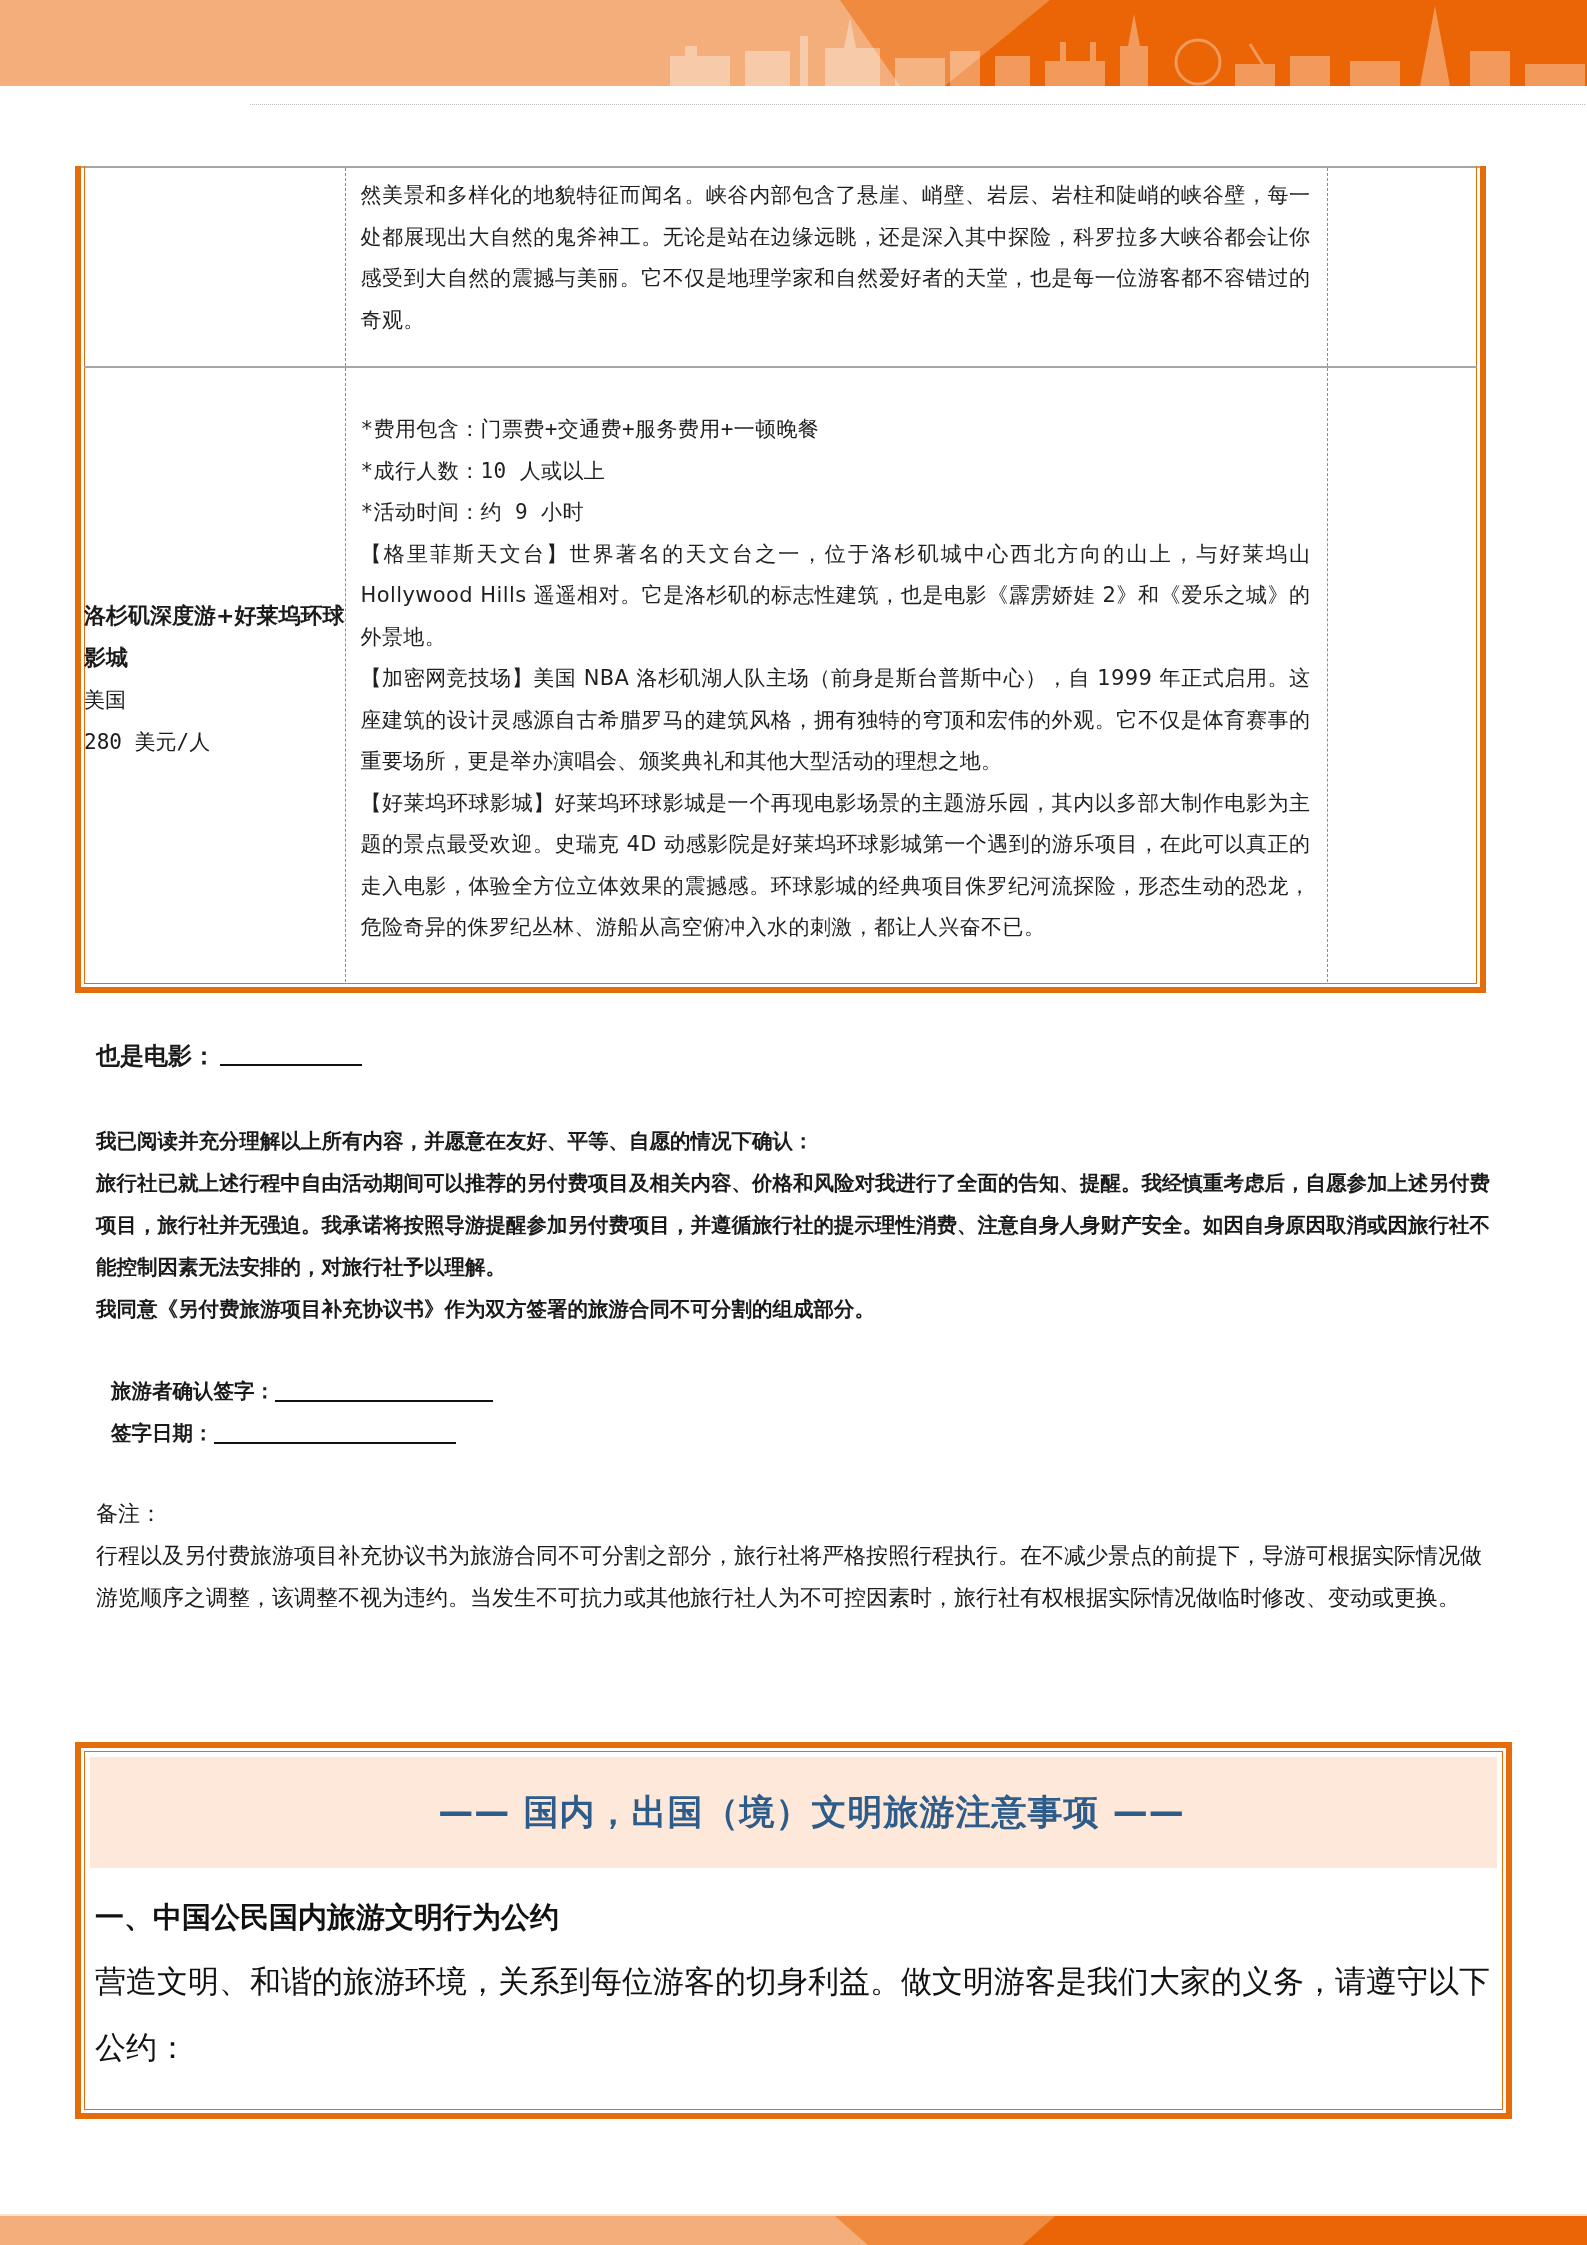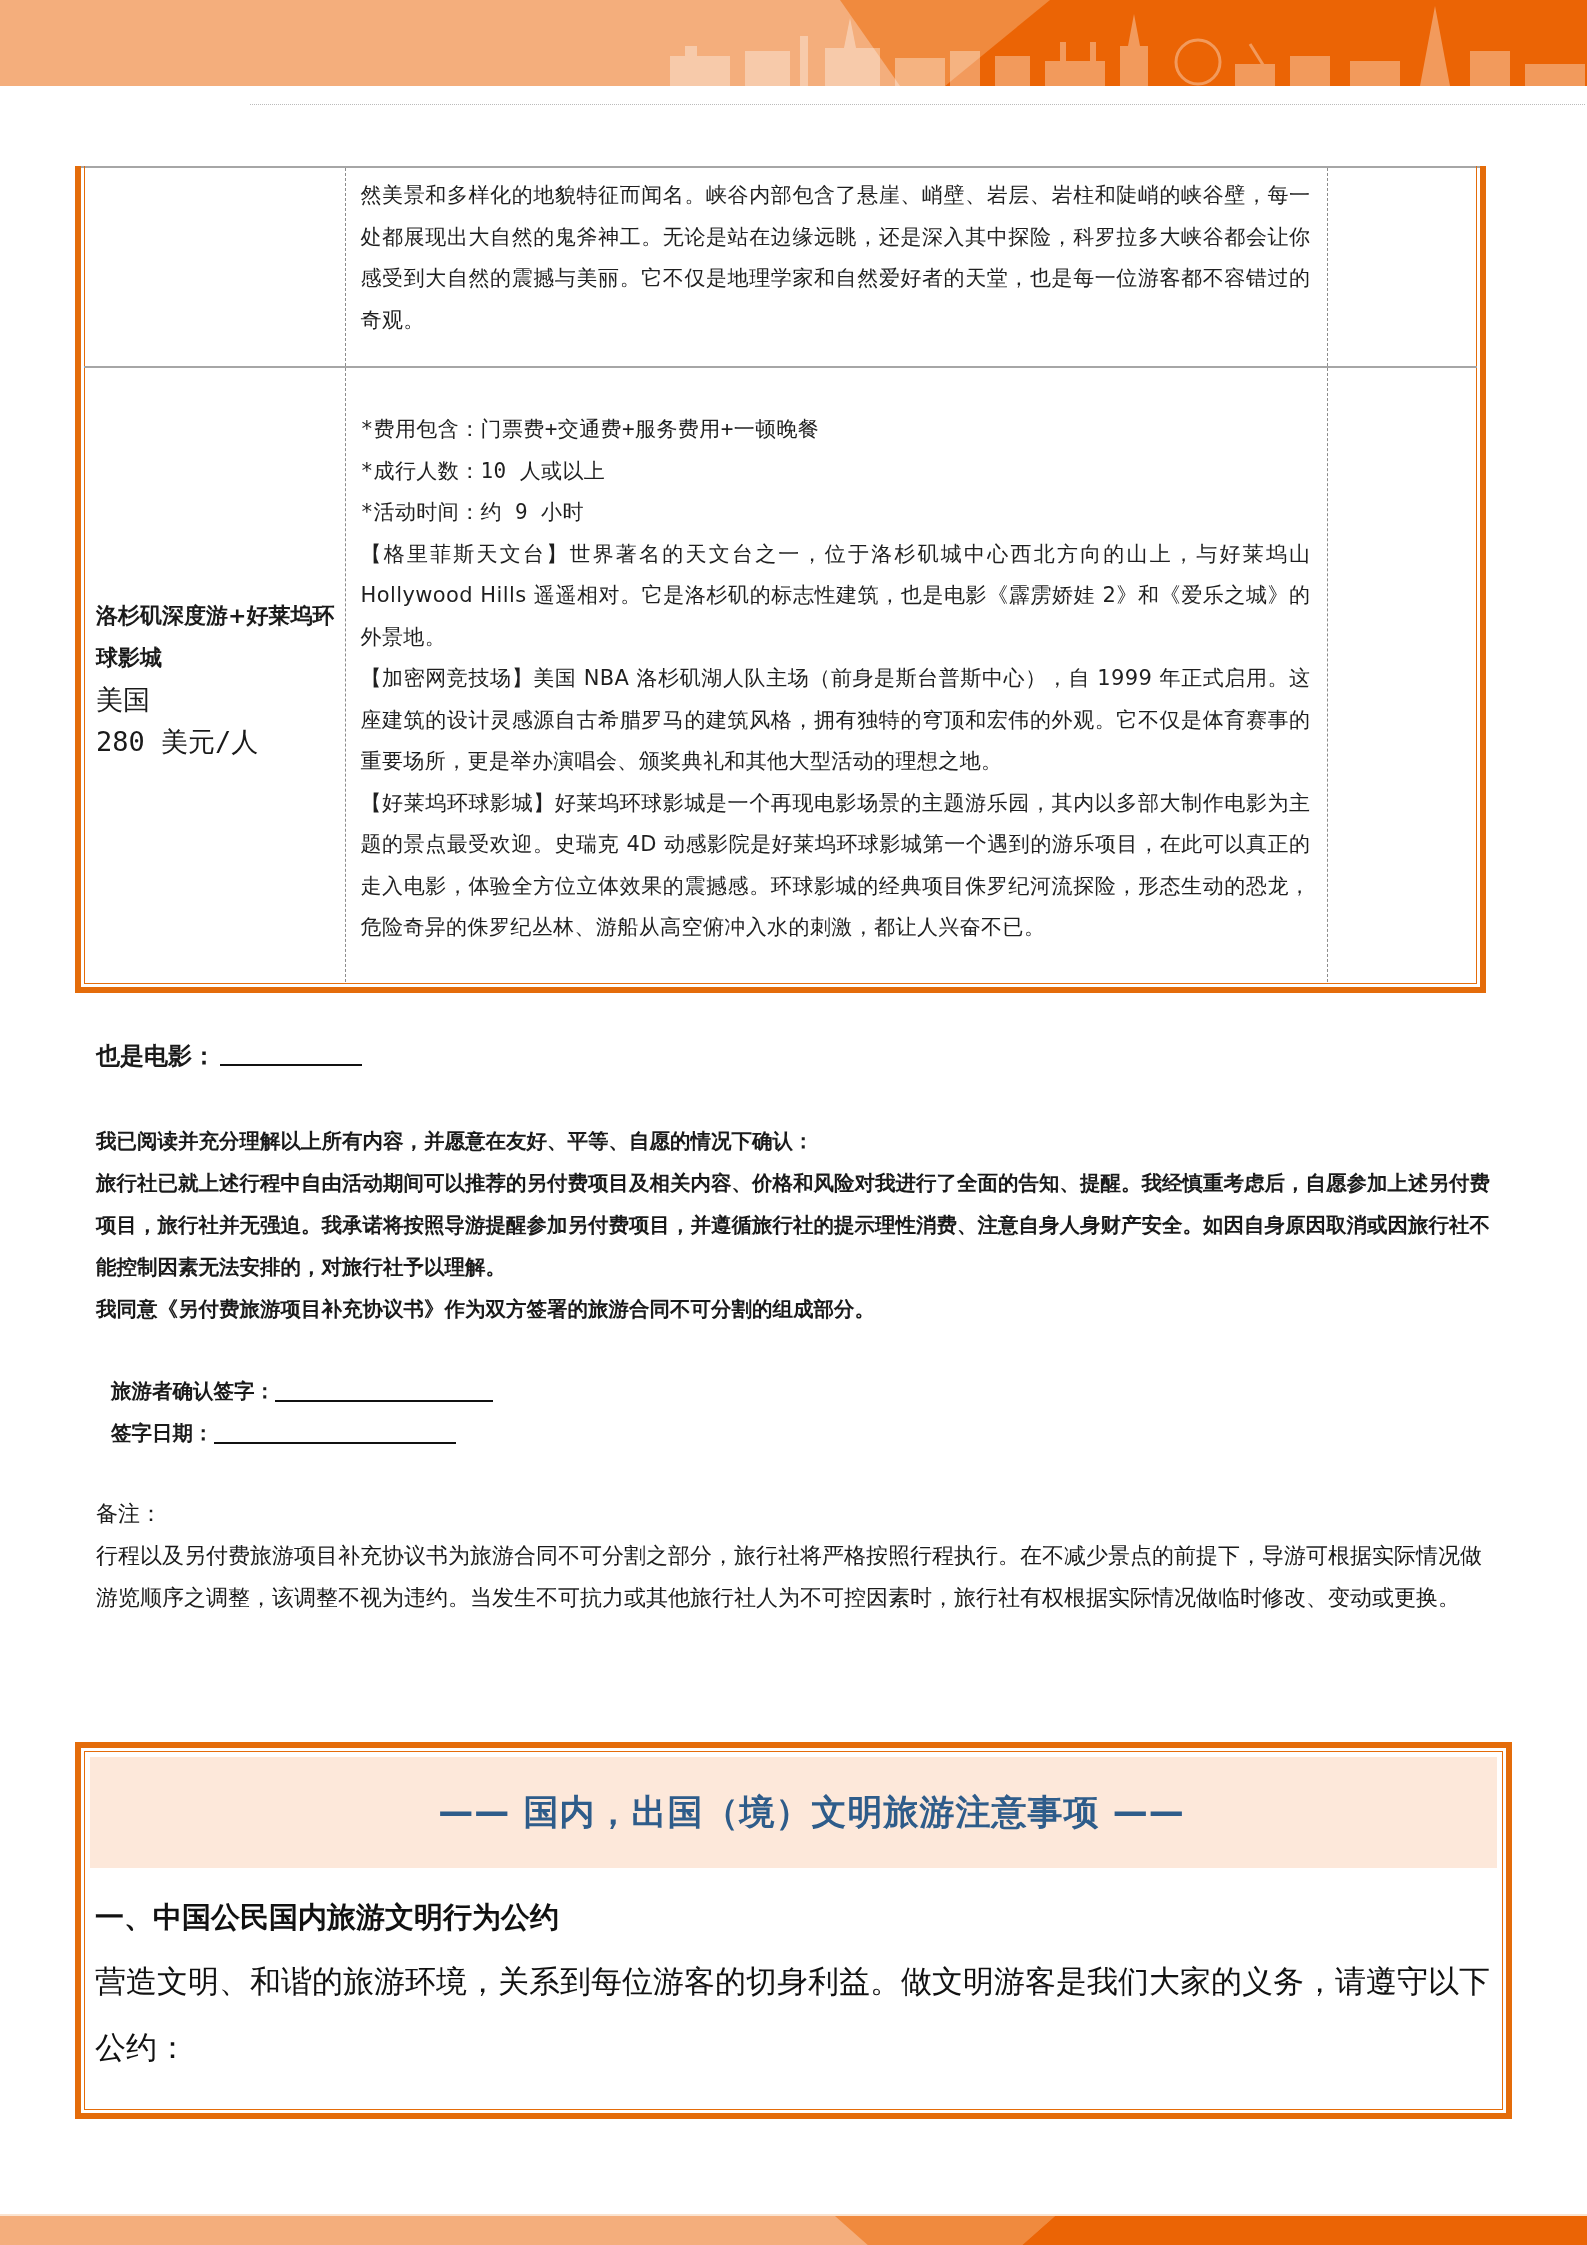--- a/index.html
+++ b/index.html
@@ -21,29 +21,29 @@
   .footer .dark { position: absolute; inset: 0; background: #eb6405; clip-path: polygon(1055px 0, 1587px 0, 1587px 31px, 1020px 31px); }
 
   
   .table-frame { position: absolute; left: 75px; top: 166px; width: 1411px; height: 827px;
     border-left: 6px solid #e46c0a; border-right: 6px solid #e46c0a; border-bottom: 6px solid #e46c0a; }
   .table-frame::before { content: ""; position: absolute; left: 3px; right: 3px; top: 0; bottom: 3px;
     border-left: 1px solid #e46c0a; border-right: 1px solid #e46c0a; border-bottom: 1px solid #e46c0a; }
   .table-top { position: absolute; left: 75px; top: 166px; width: 1411px; border-top: 2px solid #a6a6a6; }
   table.itin { position: absolute; left: 84px; top: 168px; width: 1393px; border-collapse: collapse; table-layout: fixed; }
   table.itin td { vertical-align: middle; font-size: 21px; line-height: 41.5px; }
-  td.c1 { width: 261px; padding-left: 12px; }
+  td.c1 { width: 261px; }
   td.c2 { width: 982px; padding: 6px 16px 24px 15px; border-left: 1px dashed #8c8c8c; border-right: 1px dashed #8c8c8c; }
   td.c3 { width: 150px; }
   tr.r1 td { height: 199px; border-bottom: 2px solid #a6a6a6; }
   tr.r2 td { height: 615px; padding-top: 14px; padding-bottom: 6px; }
   .desc { font-family: "DejaVu Sans", sans-serif; font-size: 21px; letter-spacing: 0.4px; color: #1f1f1f; text-align: justify; }
   .mono { font-family: "DejaVu Sans Mono", monospace; }
   .row-title { font-weight: bold; font-size: 22px; line-height: 42px; }
-  .row-meta { font-size: 27px; line-height: 42px; }
+  .row-meta { font-size: 21px; line-height: 42px; }
 
   
   .total { position: absolute; left: 96px; top: 1040px; font-size: 24px; font-weight: bold; }
   .total .blank { display: inline-block; width: 142px; border-bottom: 2px solid #111; margin-left: 4px; vertical-align: -2px; height: 22px; }
   .confirm { position: absolute; left: 96px; top: 1120px; width: 1400px; font-size: 20.5px; font-weight: bold; line-height: 42px; }
   .sig { position: absolute; left: 96px; top: 1370px; font-size: 20.5px; font-weight: bold; line-height: 42px; margin-left: 15px; }
   .sig .line1 { display: inline-block; width: 218px; border-bottom: 2px solid #111; height: 24px; vertical-align: -4px; }
   .sig .line2 { display: inline-block; width: 242px; border-bottom: 2px solid #111; height: 24px; vertical-align: -4px; }
   .notes { position: absolute; left: 96px; top: 1493px; width: 1400px; font-size: 22px; font-weight: normal; line-height: 42px; }
 

